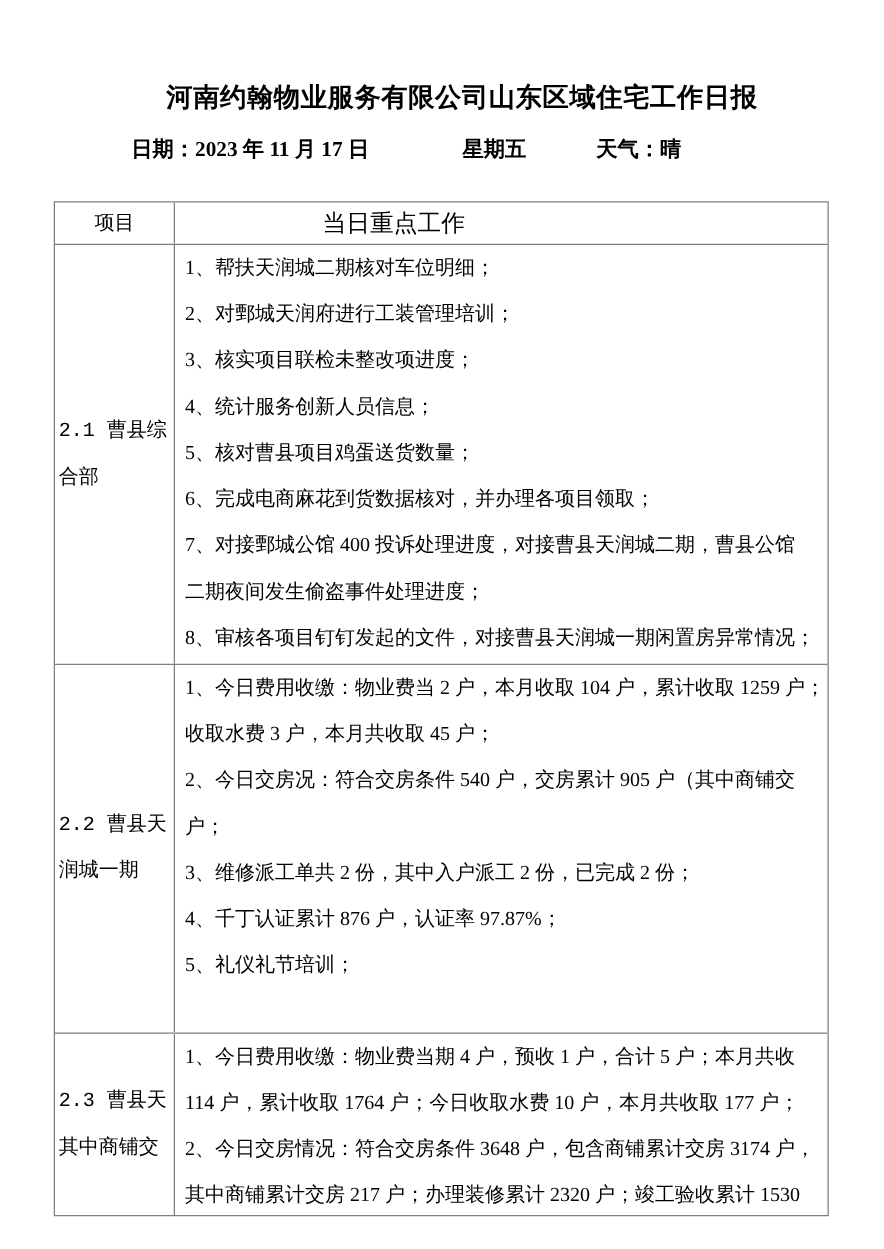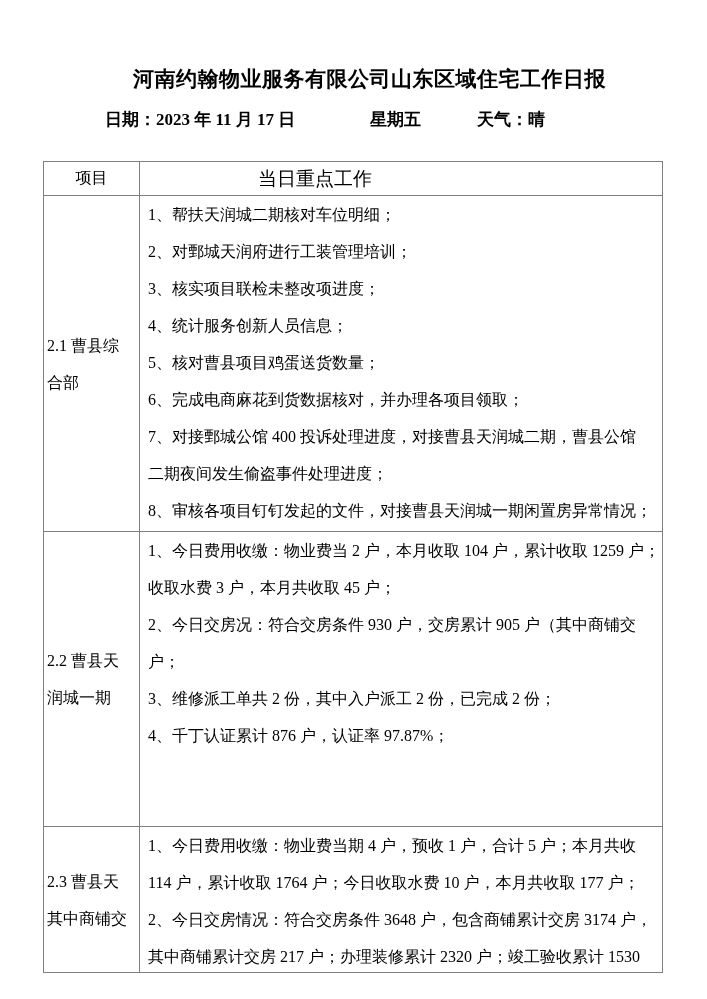--- a/index.html
+++ b/index.html
@@ -39,21 +39,21 @@
   .header-label{
     display:flex;align-items:center;justify-content:center;font-size:16px;
   }
   .header-content{
     flex:1;display:flex;align-items:center;padding-left:118px;font-size:19px;
   }
   .label-cell{
     display:flex;flex-direction:column;justify-content:center;
     padding:0 2px 0 3px;font-size:16px;line-height:37px;
   }
-  .label-line{white-space:nowrap;}
+  .label-line{white-space:nowrap;font-family:Liberation Mono, monospace;}
   .content-cell{
     flex:1;padding:0 5px 0 8px;font-size:16px;line-height:37px;overflow:hidden;
   }
   .work-line{white-space:nowrap;}
 </style>
 </head>
 <body>
 
 <div class="title">河南约翰物业服务有限公司山东区域住宅工作日报</div>
 
@@ -86,24 +86,25 @@
       </div>
     </div>
     <div class="trow row-1">
       <div class="cell label-col label-cell">
         <div class="label-line">2.2 曹县天</div>
         <div class="label-line">润城一期</div>
       </div>
       <div class="cell content-cell">
         <div class="work-line">1、今日费用收缴：物业费当 2 户，本月收取 104 户，累计收取 1259 户；</div>
         <div class="work-line">收取水费 3 户，本月共收取 45 户；</div>
-        <div class="work-line">2、今日交房况：符合交房条件 930 户，交房累计 905 户（其中商铺交</div>
+        <div class="work-line">2、今日交房况：符合交房条件 540 户，交房累计 905 户（其中商铺交</div>
         <div class="work-line">户；</div>
         <div class="work-line">3、维修派工单共 2 份，其中入户派工 2 份，已完成 2 份；</div>
         <div class="work-line">4、千丁认证累计 876 户，认证率 97.87%；</div>
+        <div class="work-line">5、礼仪礼节培训；</div>
       </div>
     </div>
     <div class="trow row-2">
       <div class="cell label-col label-cell">
         <div class="label-line">2.3 曹县天</div>
         <div class="label-line">其中商铺交</div>
       </div>
       <div class="cell content-cell">
         <div class="work-line">1、今日费用收缴：物业费当期 4 户，预收 1 户，合计 5 户；本月共收</div>
         <div class="work-line">114 户，累计收取 1764 户；今日收取水费 10 户，本月共收取 177 户；</div>

